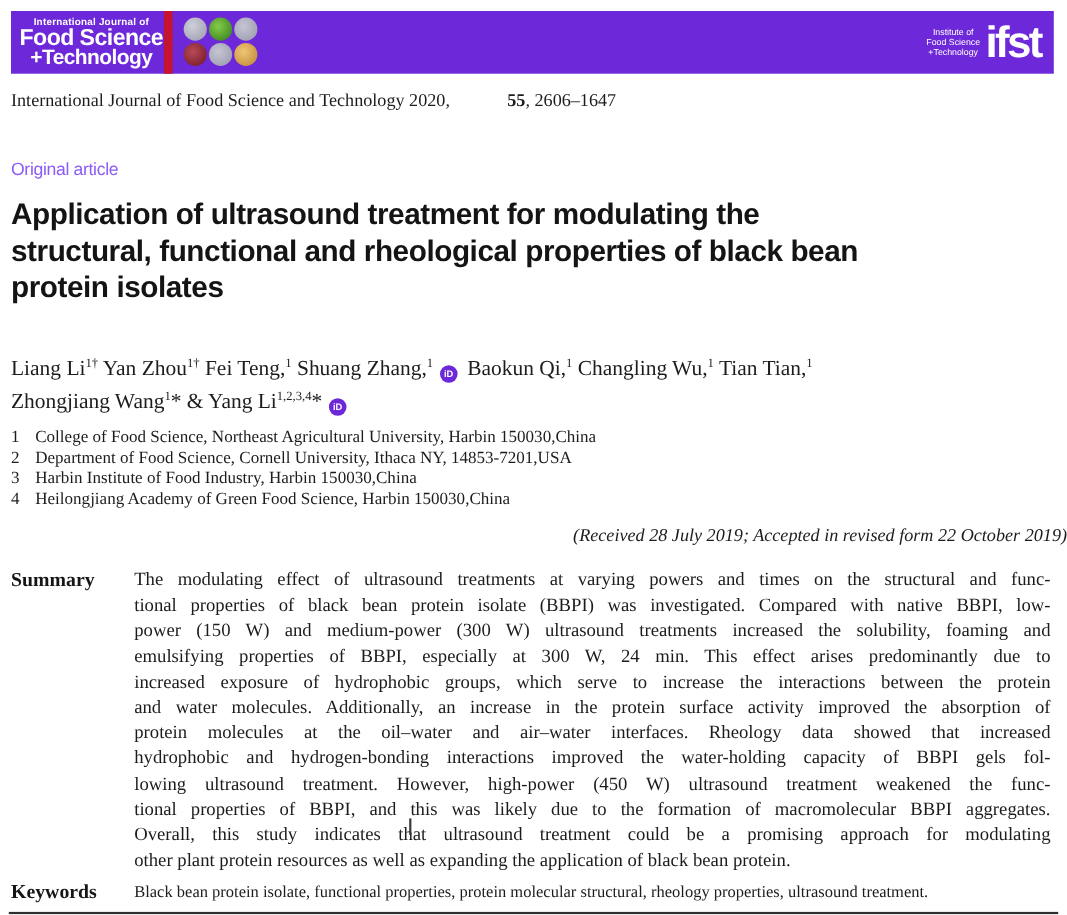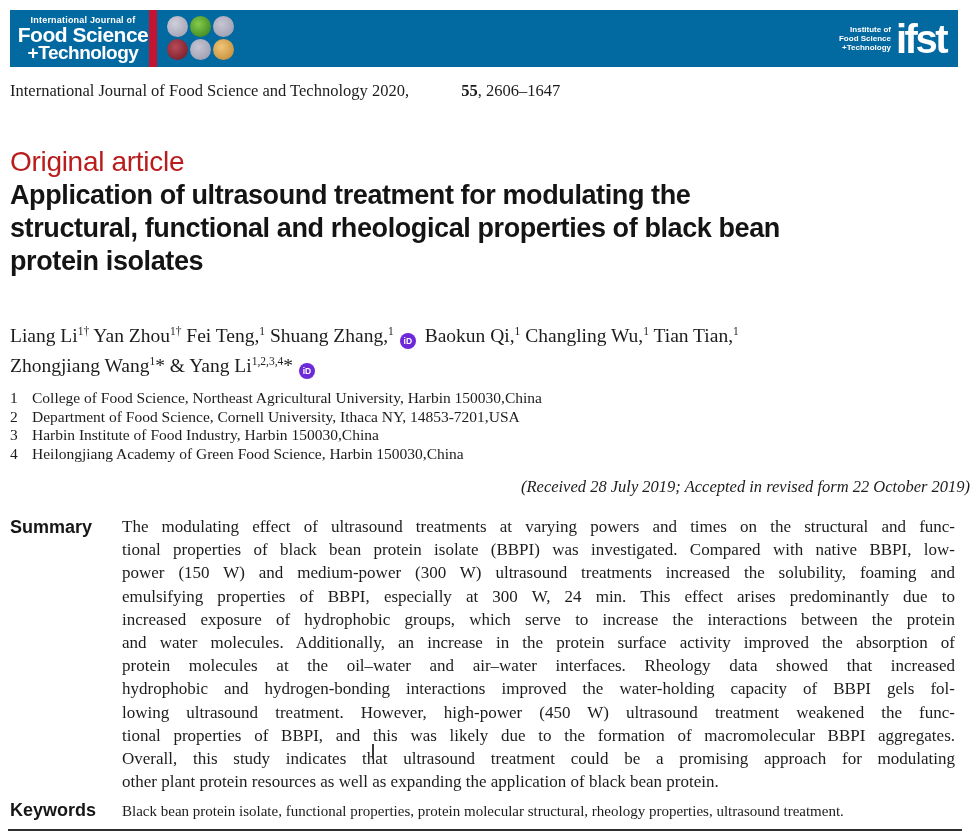--- a/index.html
+++ b/index.html
@@ -1,61 +1,61 @@
 <!DOCTYPE html>
 <html><head>
 <meta charset="utf-8">
 <style>
   html,body{margin:0;padding:0;}
   body{
     width:970px;height:832px;position:relative;background:#ffffff;
     font-family:"Liberation Serif",serif;color:#1c1c1c;overflow:hidden;
   }
   
-  .banner{position:absolute;left:10px;top:10px;width:948px;height:57px;background:#0369a1;}
+  .banner{position:absolute;left:10px;top:10px;width:948px;height:57px;background:#6d28d9;}
   .jlogo{position:absolute;left:6px;top:5px;width:134px;text-align:center;color:#fff;
          font-family:"Liberation Sans",sans-serif;font-weight:bold;}
   .jlogo .tagline{font-size:9px;line-height:10px;letter-spacing:.2px;}
   .jlogo .big1{font-size:21px;line-height:19px;letter-spacing:-.5px;}
   .jlogo .big2{font-size:19px;line-height:18px;letter-spacing:-.5px;}
   .redbar{position:absolute;left:139px;top:0;width:8px;height:57px;background:#c41432;}
   .circles{position:absolute;left:157px;top:6px;display:grid;
            grid-template-columns:repeat(3,21px);grid-auto-rows:21px;gap:2px;}
   .circle{width:21px;height:21px;border-radius:50%;}
   .c-wheat   {background:radial-gradient(circle at 38% 35%,#cfcedb,#9a99ac);}
   .c-greens  {background:radial-gradient(circle at 40% 38%,#85cb4b,#2e7a18);}
   .c-berries {background:radial-gradient(circle at 40% 38%,#c6c5d3,#9796aa);}
   .c-meat    {background:radial-gradient(circle at 40% 38%,#b84a57,#6e1522);}
   .c-fish    {background:radial-gradient(circle at 40% 38%,#c6c5d3,#9796aa);}
   .c-drink   {background:radial-gradient(circle at 40% 38%,#efc676,#bd8330);}
   .ifst{position:absolute;right:12px;top:0;height:57px;display:flex;align-items:center;
         color:#fff;font-family:"Liberation Sans",sans-serif;}
-  .ifst-small{text-align:right;font-size:8px;line-height:9px;font-weight:bold;margin-right:5px;}
+  .ifst-small{text-align:center;font-size:8px;line-height:9px;font-weight:normal;margin-right:5px;}
   .ifst-word{font-size:40px;font-weight:bold;letter-spacing:-2.5px;line-height:40px;}
   
   .citation{position:absolute;left:10px;top:81px;font-size:16.5px;}
   .citation b{font-weight:bold;margin-left:48px;}
   .article-type{position:absolute;left:10px;top:146px;
-      font-family:"Liberation Sans",sans-serif;font-size:28px;font-weight:400;
-      letter-spacing:-.3px;color:#b91c1c;}
+      font-family:"Liberation Sans",sans-serif;font-size:16px;font-weight:400;
+      letter-spacing:-.3px;color:#8b5cf6;}
   .title{position:absolute;left:10px;top:179px;width:930px;
       font-family:"Liberation Sans",sans-serif;font-size:27px;font-weight:bold;
       line-height:33px;letter-spacing:-.4px;color:#141414;}
   .authors{position:absolute;left:10px;top:321px;width:930px;
       font-size:19.5px;line-height:30px;}
   .authors sup{font-size:11.5px;line-height:0;}
   .orcid{display:inline-block;width:16px;height:16px;border-radius:50%;background:#6d28d9;
       color:#fff;font-family:"Liberation Sans",sans-serif;font-size:8.5px;font-weight:bold;
       text-align:center;line-height:16px;vertical-align:-2px;margin:0 4px 0 6px;}
   .affils{position:absolute;left:10px;top:389px;font-size:15.5px;line-height:18.6px;}
   .aff-row{display:flex;}
   .aff-num{width:22px;flex:0 0 22px;}
   .dates{position:absolute;left:0;top:477px;width:970px;text-align:right;
       font-style:italic;font-size:16.5px;}
-  .sec-label{position:absolute;left:10px;font-family:Liberation Sans, sans-serif;
+  .sec-label{position:absolute;left:10px;font-family:Liberation Serif, serif;
       font-size:18px;font-weight:bold;color:#161616;}
   .summary-label{top:517px;}
   .summary-body{position:absolute;left:122px;top:515px;width:833px;
       font-size:17px;line-height:23.2px;}
   .sline{text-align:justify;text-align-last:justify;}
   .sline.last{text-align-last:left;}
   .keywords-label{top:800px;}
   .keywords-text{position:absolute;left:122px;top:803px;width:833px;font-size:15px;}
   .bottom-rule{position:absolute;left:8px;top:829px;width:954px;height:2px;background:#2e2e2e;}
   .caret{position:absolute;left:372px;top:744px;width:1.5px;height:15px;background:#3a3a3a;}

